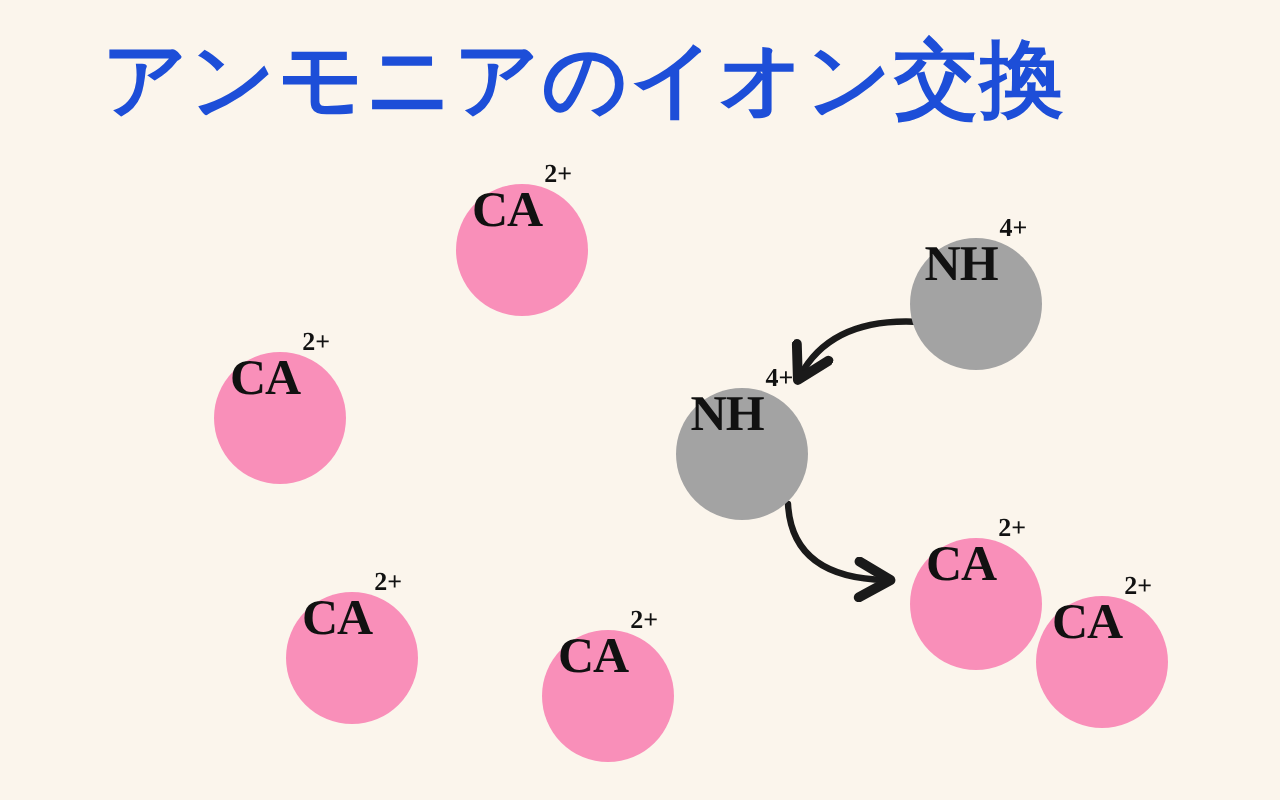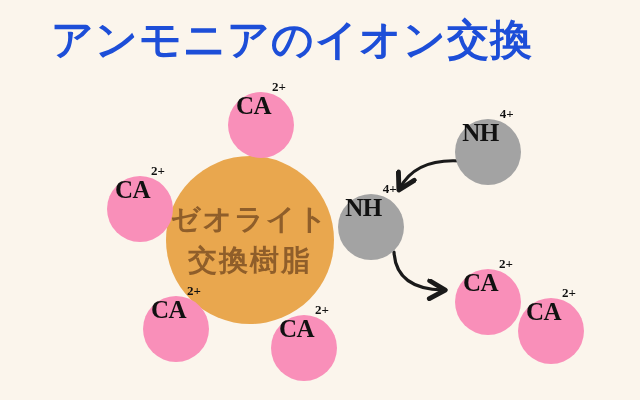--- a/index.html
+++ b/index.html
@@ -82,24 +82,20 @@
   <svg class="arrows" viewBox="0 0 640 400">
     <defs>
       <marker id="ah" viewBox="0 0 10 10" refX="7.5" refY="5" markerWidth="7" markerHeight="7" orient="auto">
         <path d="M1.5,1 L8.5,5 L1.5,9" fill="none" stroke="#1A1A1A" stroke-width="2.2" stroke-linecap="round" stroke-linejoin="round"></path>
       </marker>
     </defs>
     <path d="M 461 161 Q 416 158 400 188" fill="none" stroke="#1A1A1A" stroke-width="3.2" stroke-linecap="round" marker-end="url(#ah)"></path>
     <path d="M 394 252 Q 396 289 443 290" fill="none" stroke="#1A1A1A" stroke-width="3.2" stroke-linecap="round" marker-end="url(#ah)"></path>
   </svg>
 
-  <div class="zeolite">
-    <div>ゼオライト</div>
-    <div>交換樹脂</div>
-  </div>
 
   <div class="ion pink" id="ca-top">
     <span class="sym">CA</span>
       <span class="chg">2+</span>
   </div>
 
   <div class="ion pink" id="ca-left">
     <span class="sym">CA</span>
       <span class="chg">2+</span>
   </div>

